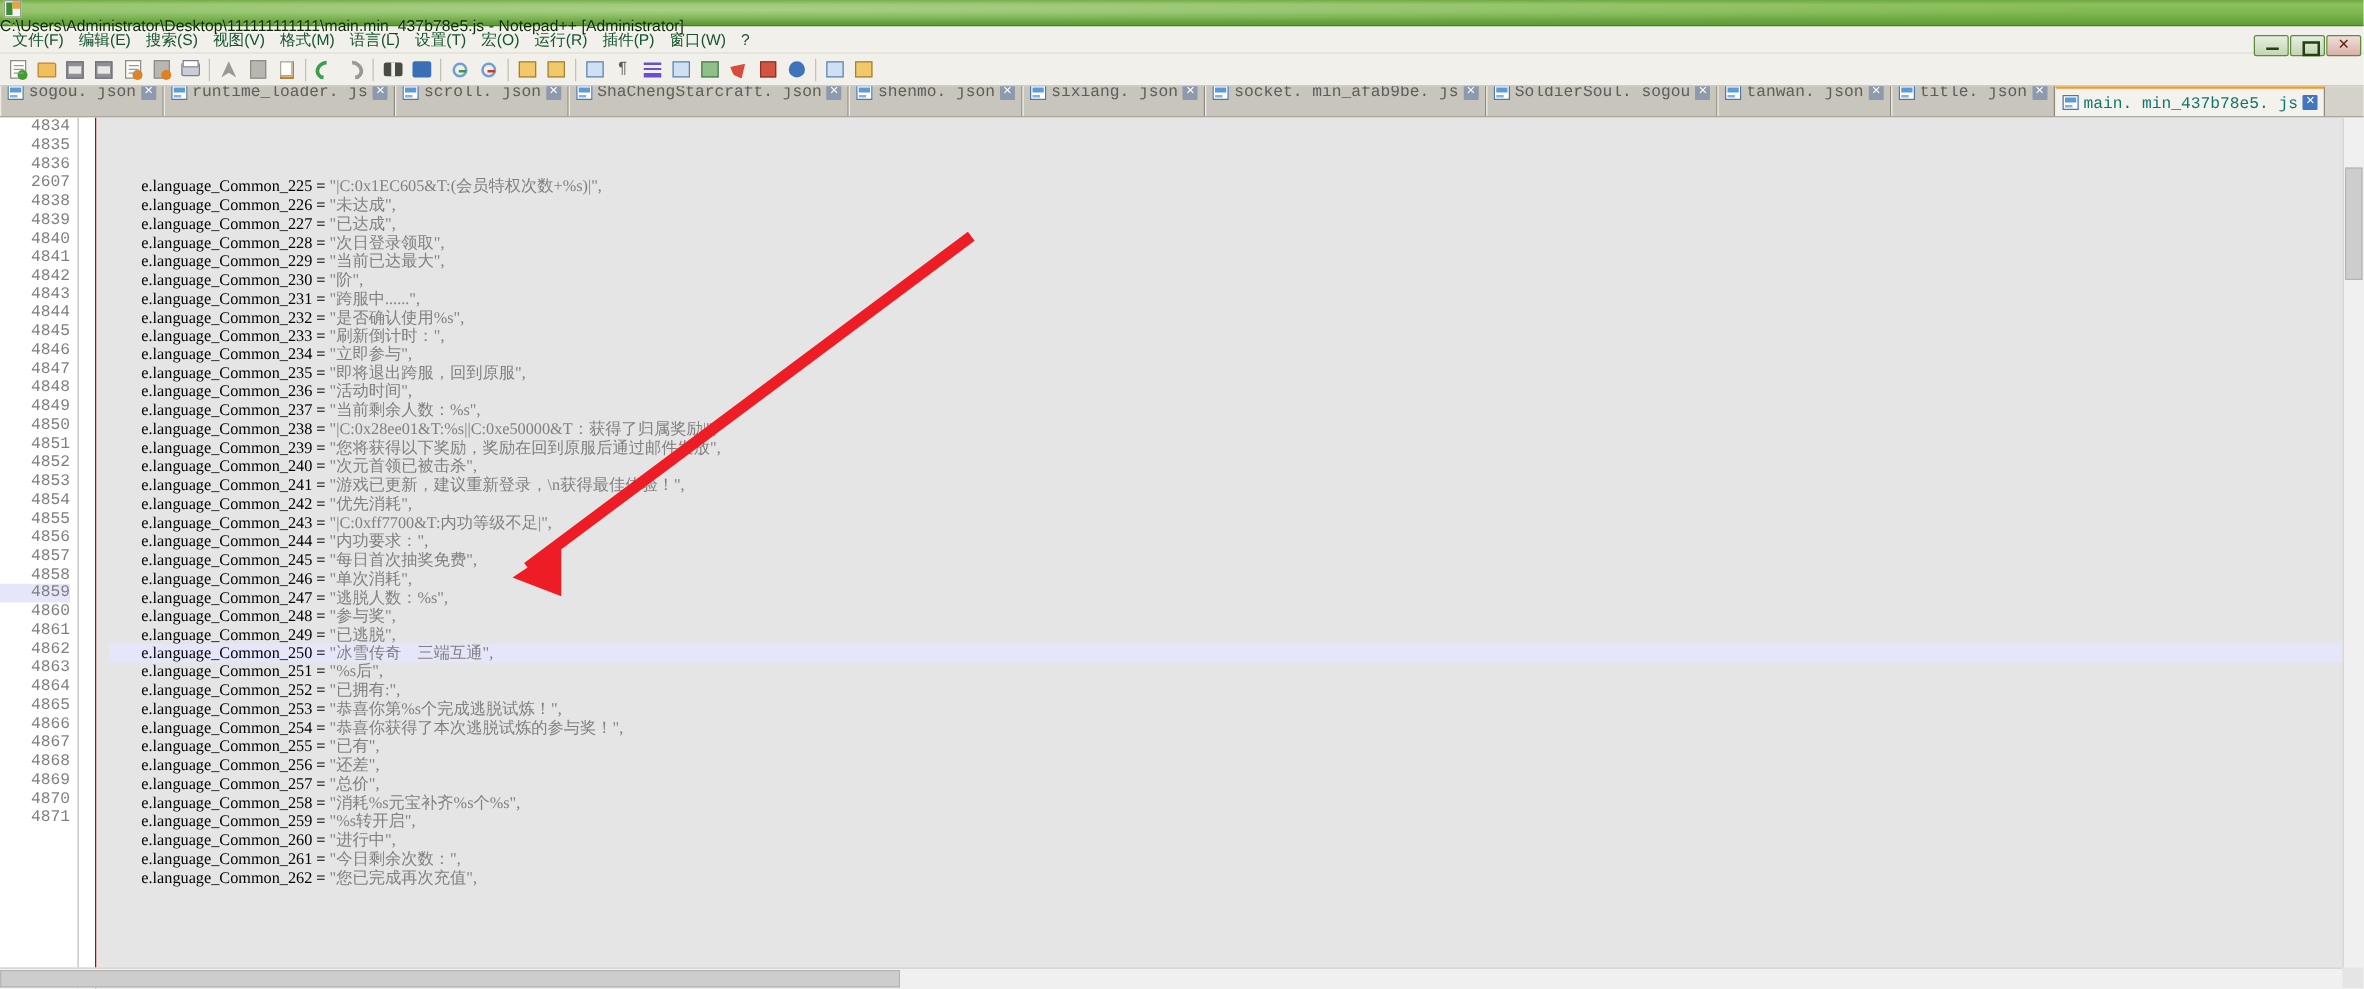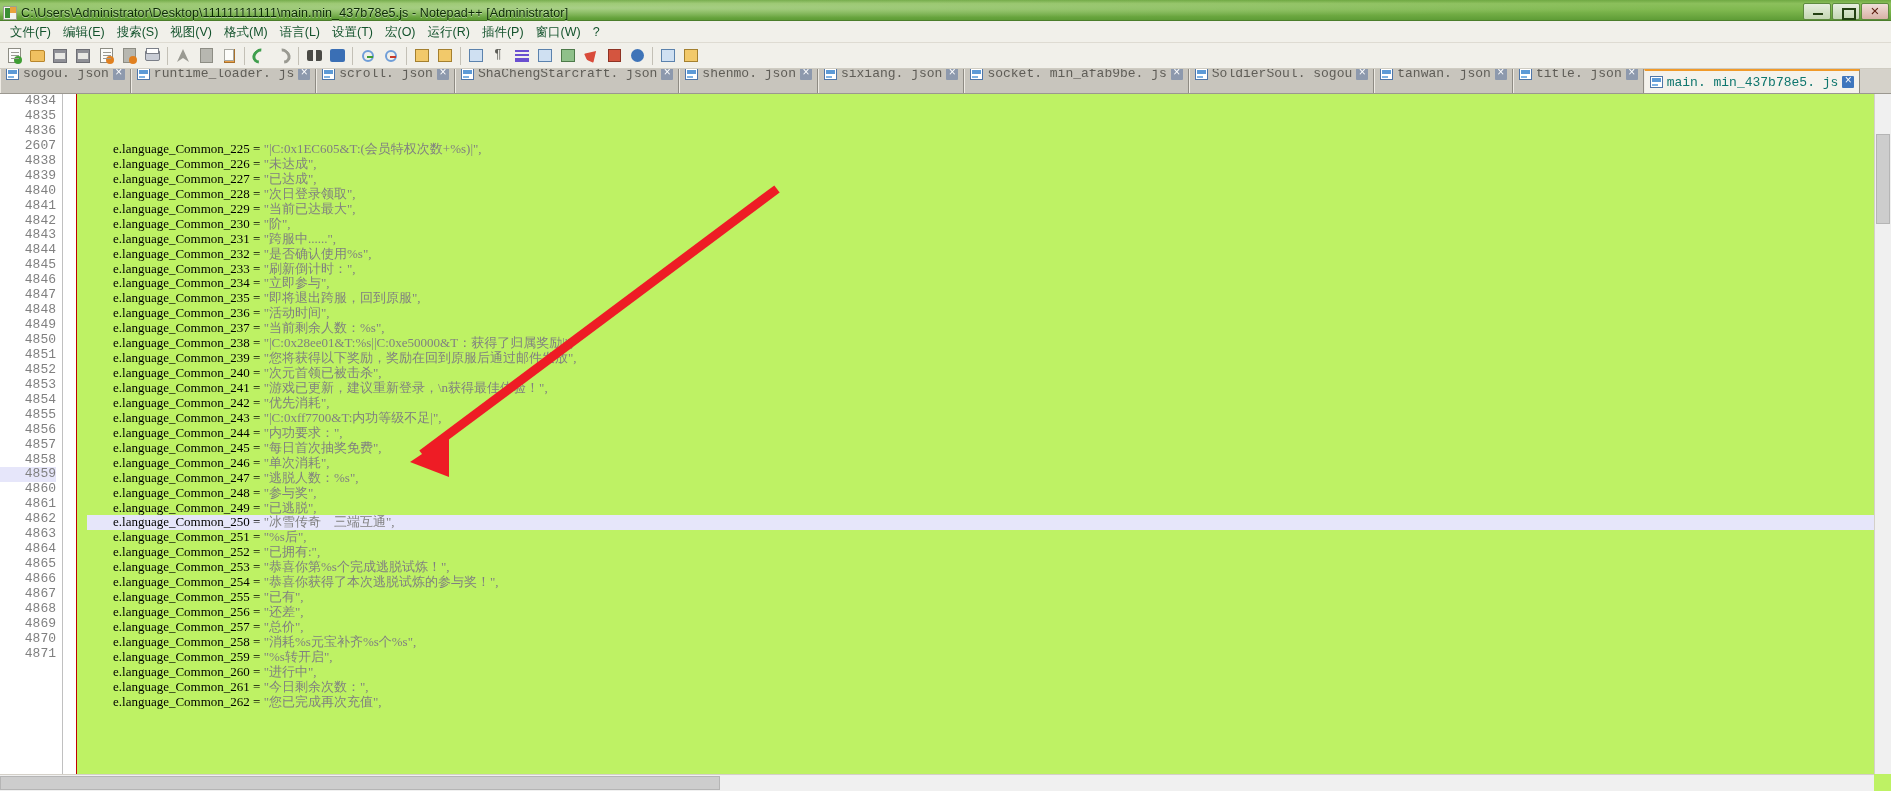--- a/index.html
+++ b/index.html
@@ -8,22 +8,23 @@
     font-family: "Liberation Sans", sans-serif;
     overflow: hidden;
     background: #ffffff;
   }
 
   
   #titlebar {
     position: relative;
     height: 21px;
     background: linear-gradient(to bottom, #6fa843 0%, #8cc05c 18%, #7fb84f 50%, #5e9c36 100%);
-    display: flex; align-items: flex-end;
+    display: flex; align-items: flex-start;
     border-bottom: 1px solid #4b7d2b;
+    flex-direction: column;
   }
   #titlebar::before {
     content: ""; position: absolute; left: 0; top: 0; right: 0; bottom: 0;
     background: radial-gradient(ellipse at 30% 40%, rgba(255,255,255,.30), rgba(255,255,255,0) 60%);
     pointer-events: none;
   }
   .win-icon {
     width: 14px; height: 14px; margin: 0 4px 0 3px;
     position: relative; flex: none; z-index: 2;
     background: #f3f3ef; border: 1px solid #9aa08f;
@@ -153,21 +154,21 @@
   .tab.active .tab-close { background: #3f76bd; }
   .tab-close::after {
     content: "×"; position: absolute; left: 0; right: 0; top: -3px;
     text-align: center; font-size: 12px; color: #fff;
     font-family: "Liberation Sans", sans-serif; line-height: 15px;
   }
 
   
   #editor {
     position: relative; height: calc(791px - 21px - 22px - 26px - 25px);
-    background: #bef264; overflow: hidden;
+    background: #e5e5e5; overflow: hidden;
     display: flex;
   }
   #gutter {
     width: 62px; flex: none; background: #ffffff;
     text-align: right; padding-right: 6px;
     font-family: "Liberation Mono", monospace; font-size: 13px;
     color: #808080; border-right: 0;
   }
   #gutter .ln { height: 14.95px; line-height: 14.95px; }
   #foldcol {

